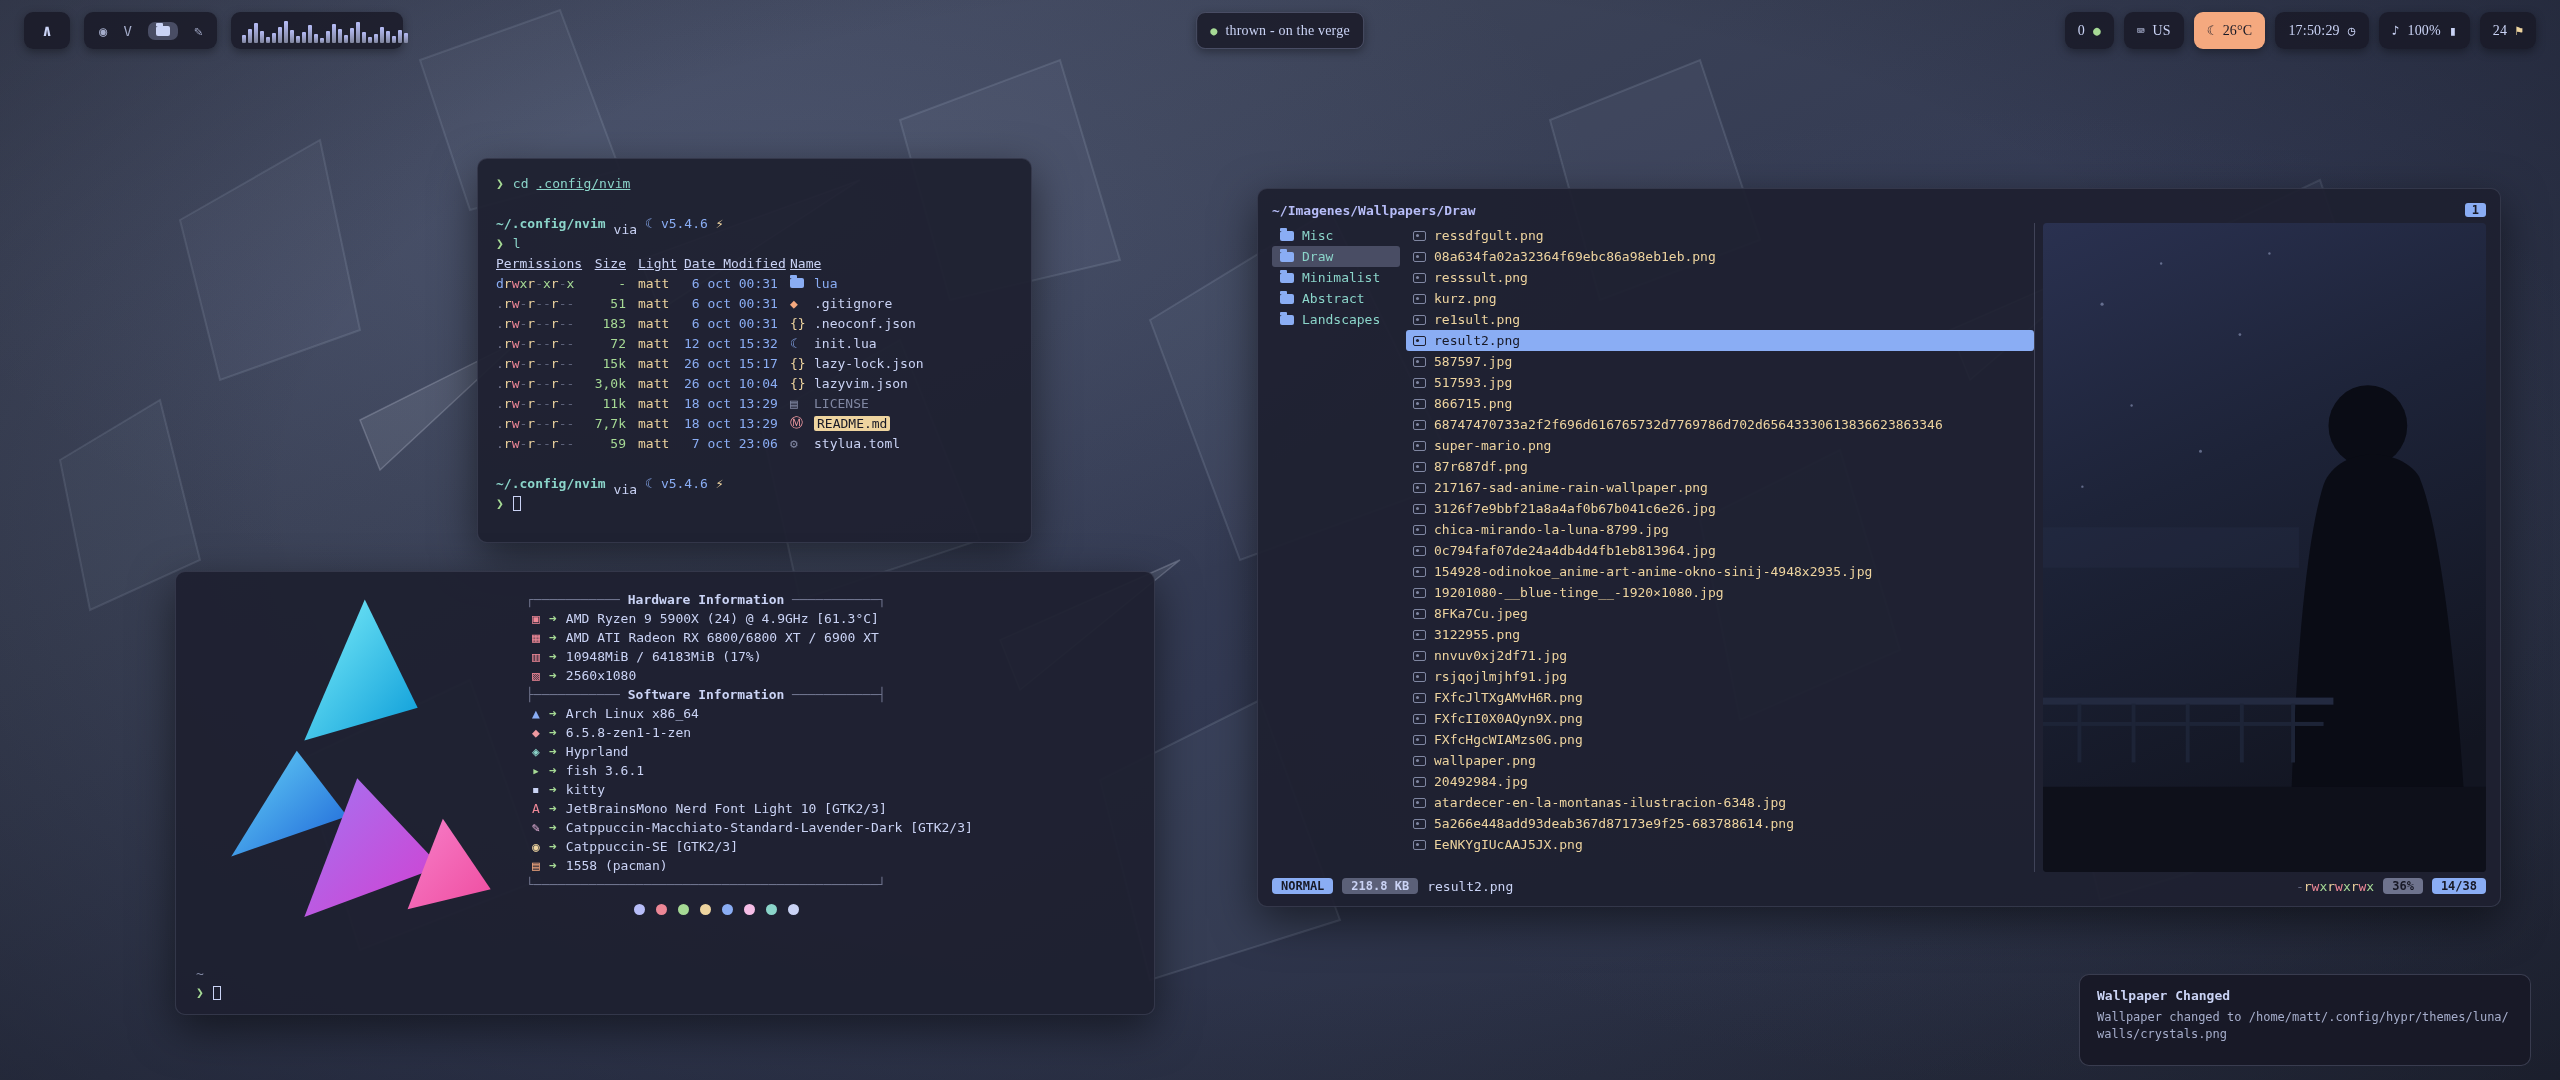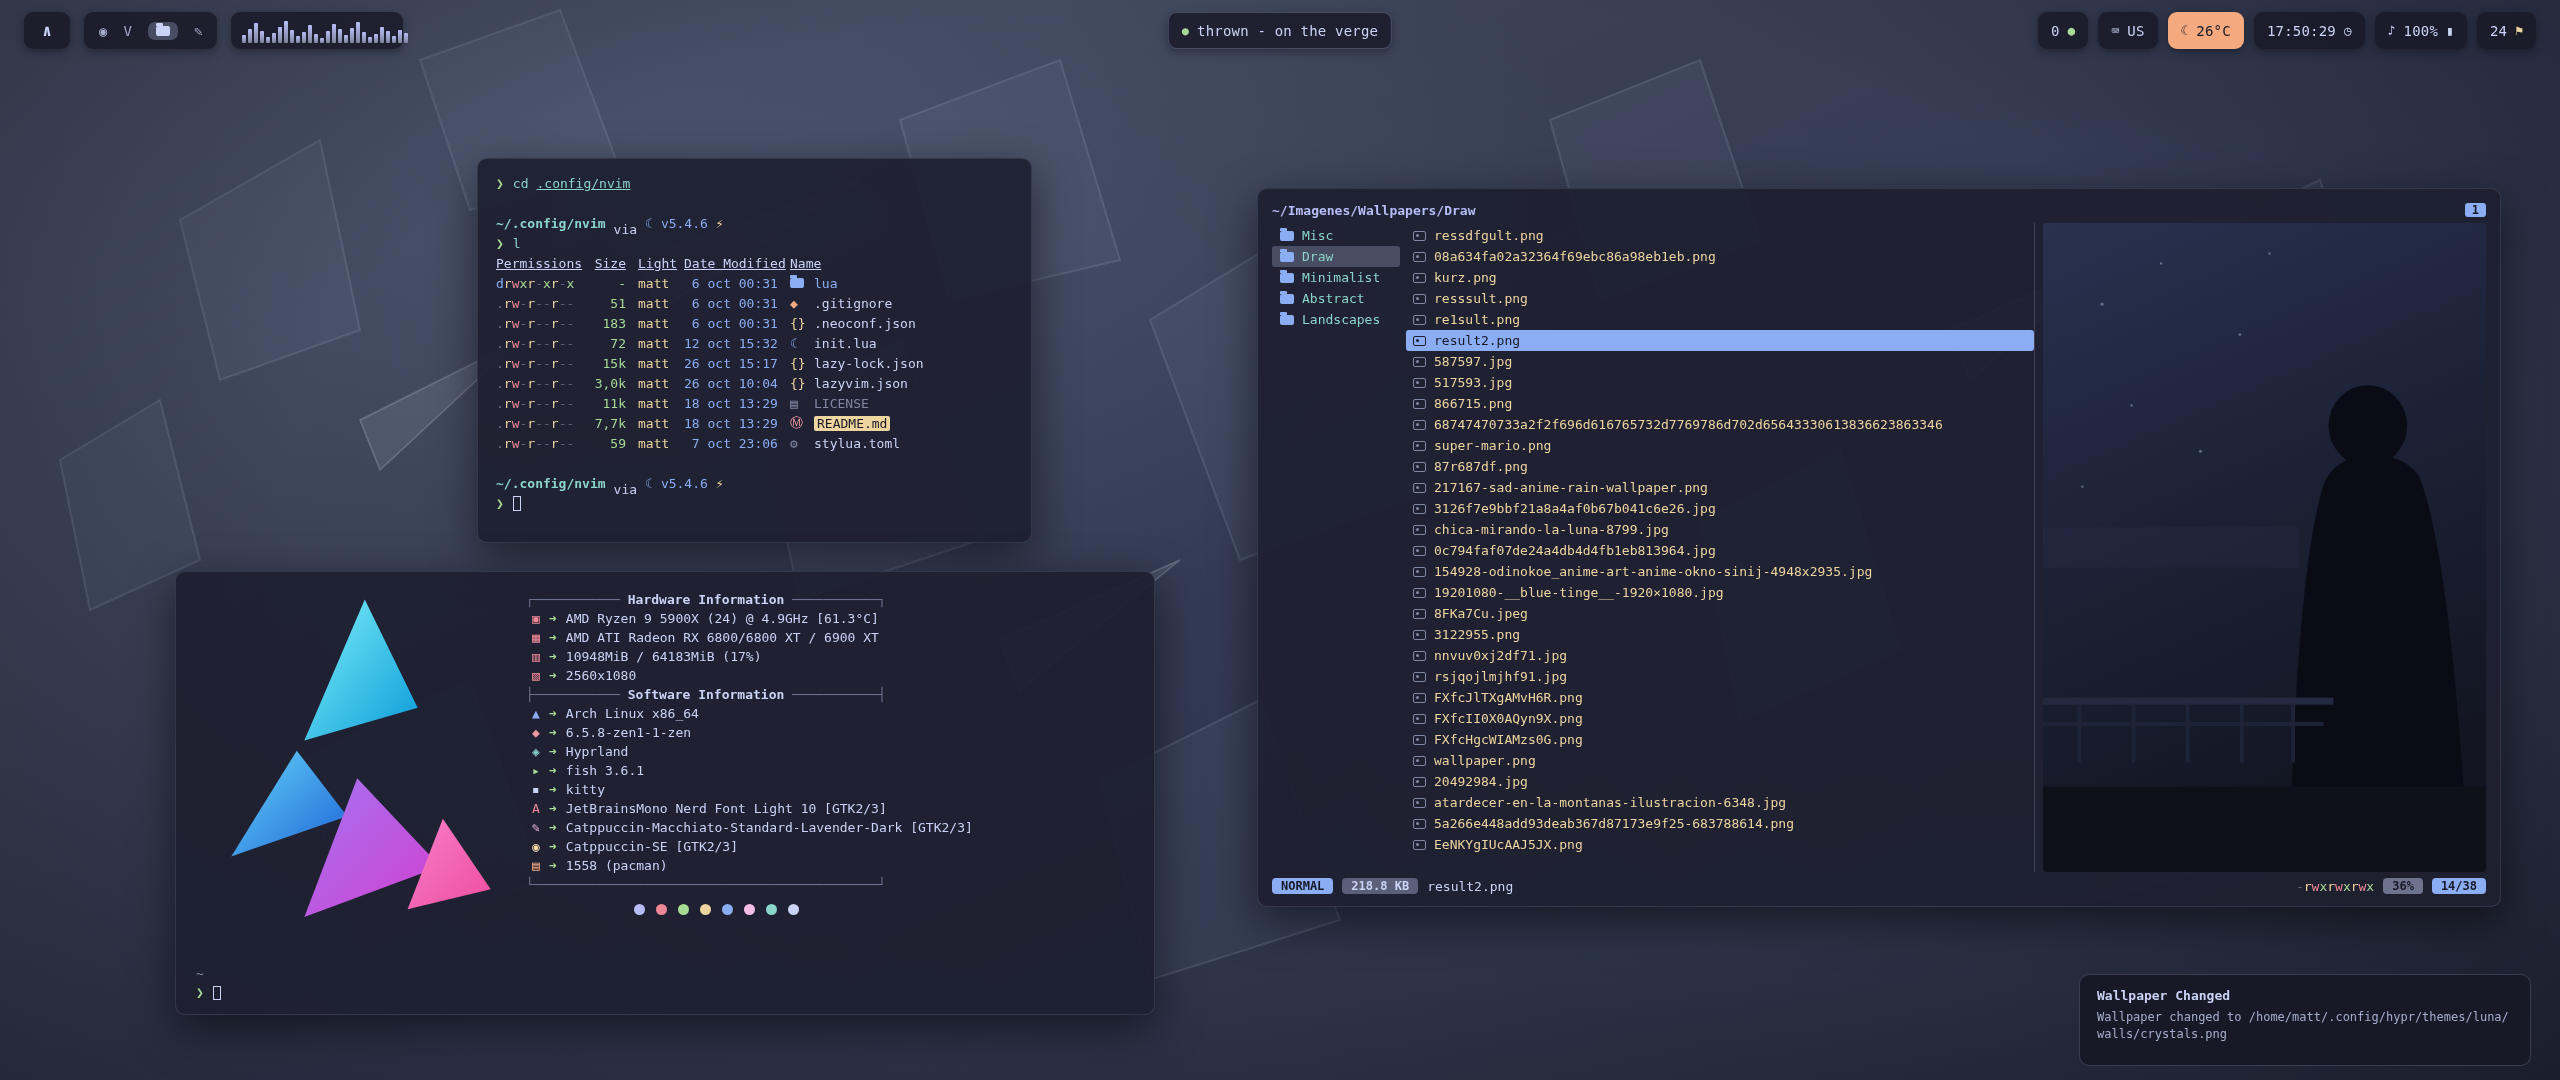--- a/index.html
+++ b/index.html
@@ -34,21 +34,21 @@
   .module.center{position:absolute;left:50%;top:12px;transform:translateX(-50%);
     border:1px solid #494d64;z-index:5;}
   .np-icon{color:var(--green);font-size:12px;}
   #workspaces{gap:16px;padding:0 15px;}
   .ws{display:flex;align-items:center;justify-content:center;color:var(--sub);font-size:14px;}
   .ws.active{background:#494d64;border-radius:7px;padding:4px 8px;}
   .ws.active .i-folder{color:#cad3f5;}
   #graph{width:172px;align-items:flex-end;gap:2px;padding:0 11px 6px 11px;}
   .gbar{width:4px;background:linear-gradient(to top,#7f849c,#b7bdf8);border-radius:1px;flex:none;}
   .m-icon{font-size:13px;}
-  .m-text{letter-spacing:.2px;}
+  .m-text{letter-spacing:.2px;font-family:Liberation Serif, serif;}
 
   
   .window{position:absolute;background:rgba(30,32,48,.94);border-radius:10px;z-index:3;
     border:1px solid rgba(91,96,120,.35);box-shadow:0 14px 44px rgba(0,0,0,.5);}
 
   
   #term-nvim{left:477px;top:158px;width:555px;height:385px;padding:14px 18px;font-size:13px;}
   .tline{height:20px;display:flex;align-items:center;white-space:pre;}
   .p-sym{color:var(--green);margin-right:9px;font-weight:bold;}
   .cmd{color:var(--teal);margin-right:8px;}
@@ -375,25 +375,25 @@
         <div class="f-row">
           <span class="i-image"></span>
           <span class="f-name">ressdfgult.png</span>
         </div>
         <div class="f-row">
           <span class="i-image"></span>
           <span class="f-name">08a634fa02a32364f69ebc86a98eb1eb.png</span>
         </div>
         <div class="f-row">
           <span class="i-image"></span>
+          <span class="f-name">resssult.png</span>
+        </div>
+        <div class="f-row">
+          <span class="i-image"></span>
           <span class="f-name">kurz.png</span>
-        </div>
-        <div class="f-row">
-          <span class="i-image"></span>
-          <span class="f-name">resssult.png</span>
         </div>
         <div class="f-row">
           <span class="i-image"></span>
           <span class="f-name">re1sult.png</span>
         </div>
         <div class="f-row selected">
           <span class="i-image"></span>
           <span class="f-name">result2.png</span>
         </div>
         <div class="f-row">

